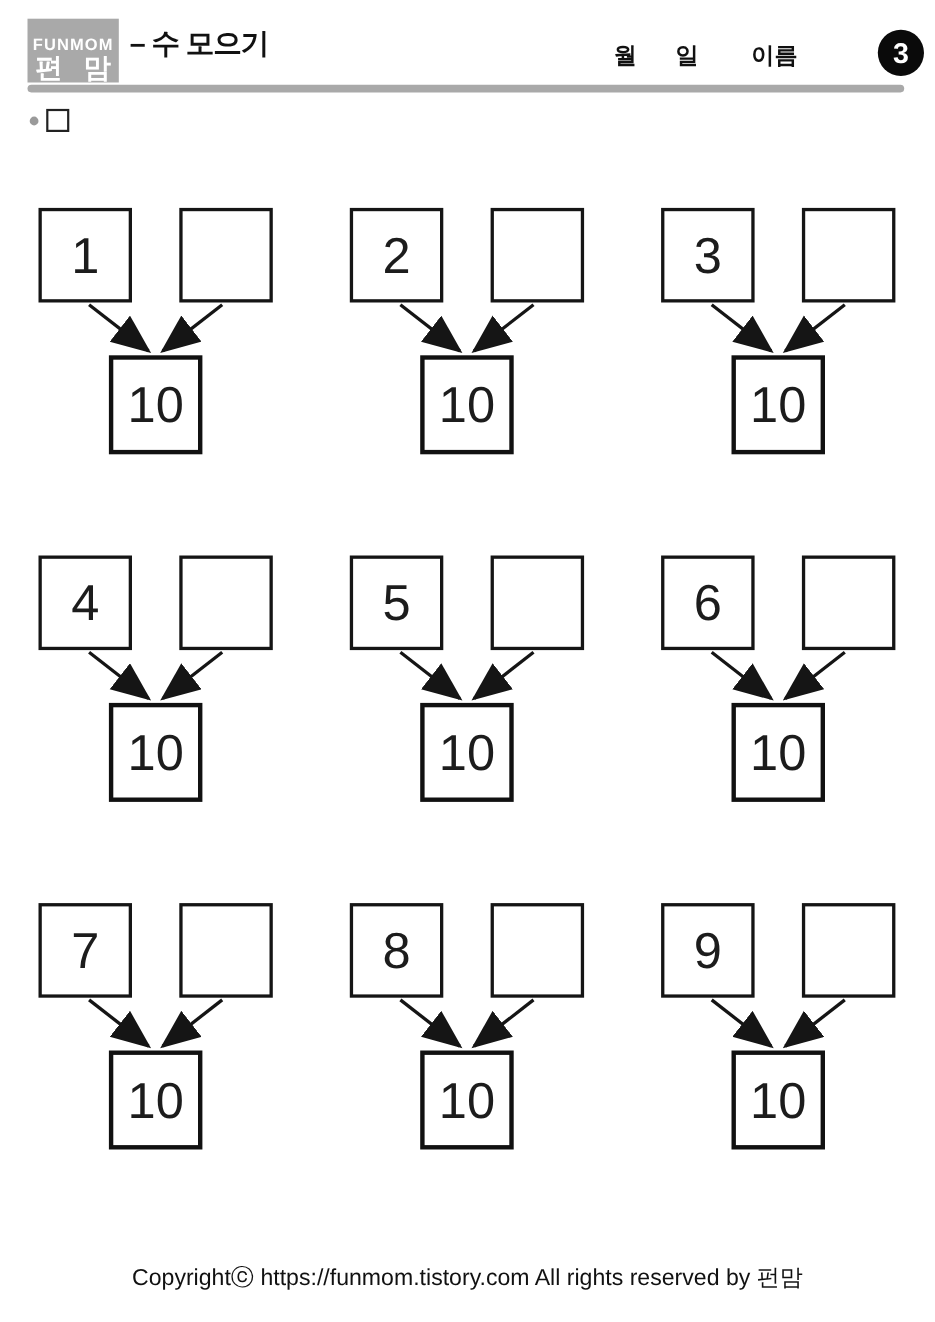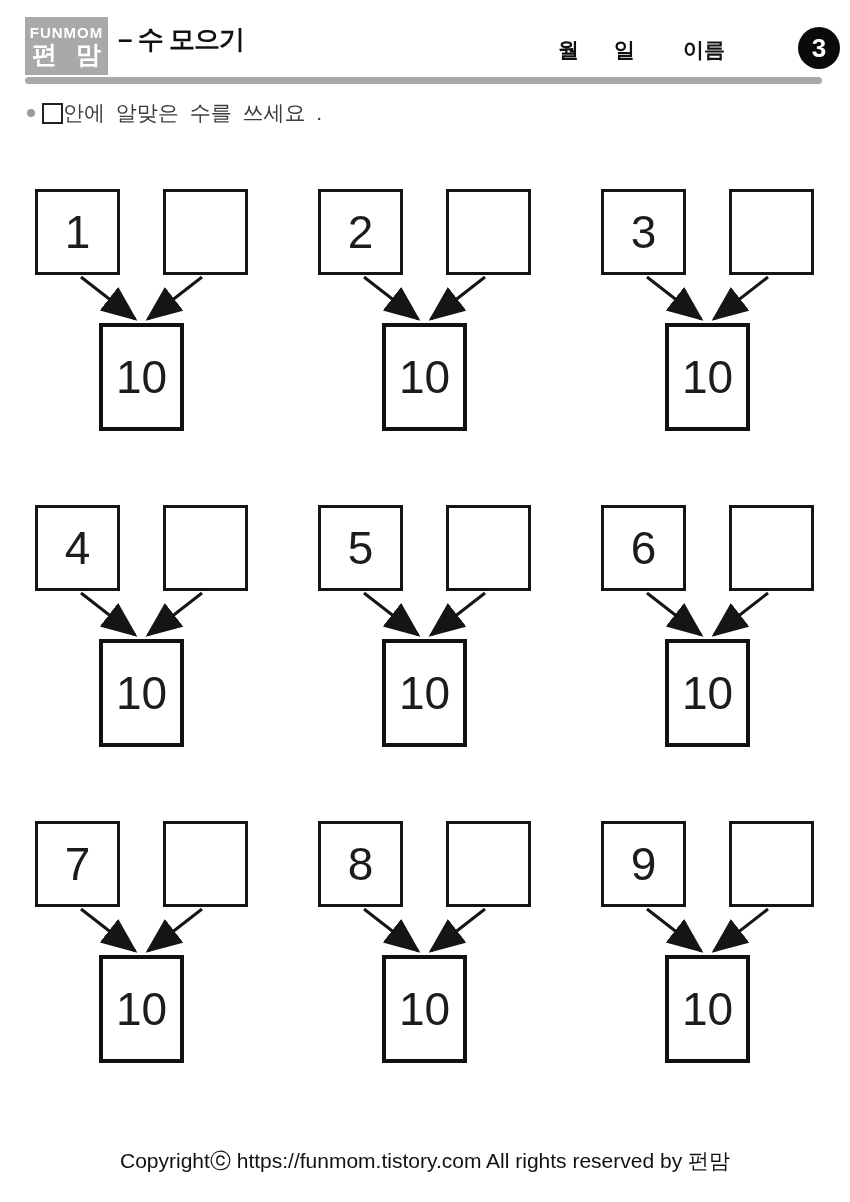--- a/index.html
+++ b/index.html
@@ -3,21 +3,21 @@
 <meta charset="utf-8">
 <style>
   * { margin:0; padding:0; box-sizing:border-box; }
   html,body { width:850px; height:1202px; background:#ffffff;
     font-family:"Liberation Sans", sans-serif; color:#1a1a1a; }
   .page { position:relative; width:850px; height:1202px; background:#fff; overflow:hidden; }
 
   
   .logo { position:absolute; left:25px; top:17px; width:83px; height:58px;
     background:#a9a9a9; display:flex; flex-direction:column; align-items:center;
-    justify-content:center; gap:2px; }
+    justify-content:flex-end; gap:2px; }
   .logo-en { color:#fff; font-size:15px; font-weight:bold; letter-spacing:1px; line-height:1; }
   .logo-kr { color:#fff; font-size:25px; font-weight:bold; letter-spacing:6px;
     text-indent:6px; line-height:1; }
   .title-wrap { position:absolute; left:116px; top:22px; display:flex;
     align-items:baseline; white-space:nowrap; }
   .main-title { font-size:38px; font-weight:800; letter-spacing:-1px; color:#111; }
   .sub-title { font-size:26px; font-weight:800; letter-spacing:-1px; color:#111; margin-left:2px; }
   .field { position:absolute; top:36px; font-size:21px; font-weight:600; color:#111; }
   .field-month { left:558px; }
   .field-day   { left:614px; }
@@ -37,21 +37,21 @@
 
   
   .grid { position:absolute; left:35px; top:189px; display:grid;
     grid-template-columns:repeat(3, 213px); grid-template-rows:repeat(3, 219px);
     column-gap:70px; row-gap:97px; }
   .problem { position:relative; width:213px; height:219px; }
   .pbox { position:absolute; background:#fff; display:flex; align-items:center;
     justify-content:center; font-size:46px; font-weight:400; color:#1c1c1c; }
   .pbox-left  { left:0;   top:0;     width:85px; height:86px; border:3px solid #151515; }
   .pbox-right { left:128px; top:0;   width:85px; height:86px; border:3px solid #151515; }
-  .pbox-sum   { left:64px; top:134px; width:85px; height:108px; border:4px solid #111; }
+  .pbox-sum   { left:64px; top:134px; width:85px; height:90px; border:4px solid #111; }
   .arrows { position:absolute; left:0; top:0; width:213px; height:219px; pointer-events:none; }
 
   
   .footer { position:absolute; left:0; top:1147px; width:850px; text-align:center;
     font-size:21px; color:#111; }
   .hidden-defs { position:absolute; width:0; height:0; }
 </style>
 </head>
 <body>
 
@@ -77,21 +77,20 @@
   <span class="field field-month">월</span>
   <span class="field field-day">일</span>
   <span class="field field-name">이름</span>
 
   <div class="badge">3</div>
   <div class="divider"></div>
 
   <div class="instruction">
     <span class="bullet"></span>
     <span class="box-glyph"></span>
-    <span class="instr-text">안에  알맞은  수를  쓰세요 .</span>
   </div>
 
   <div class="grid">
   <div class="problem">
     <svg class="arrows" viewBox="0 0 213 219">
       <line x1="46" y1="88" x2="100" y2="130" stroke="#151515" stroke-width="3" marker-end="url(#arrowhead)"></line>
       <line x1="167" y1="88" x2="113" y2="130" stroke="#151515" stroke-width="3" marker-end="url(#arrowhead)"></line>
     </svg>
     <div class="pbox pbox-left num-left">1</div>
     <div class="pbox pbox-right num-right"></div>

